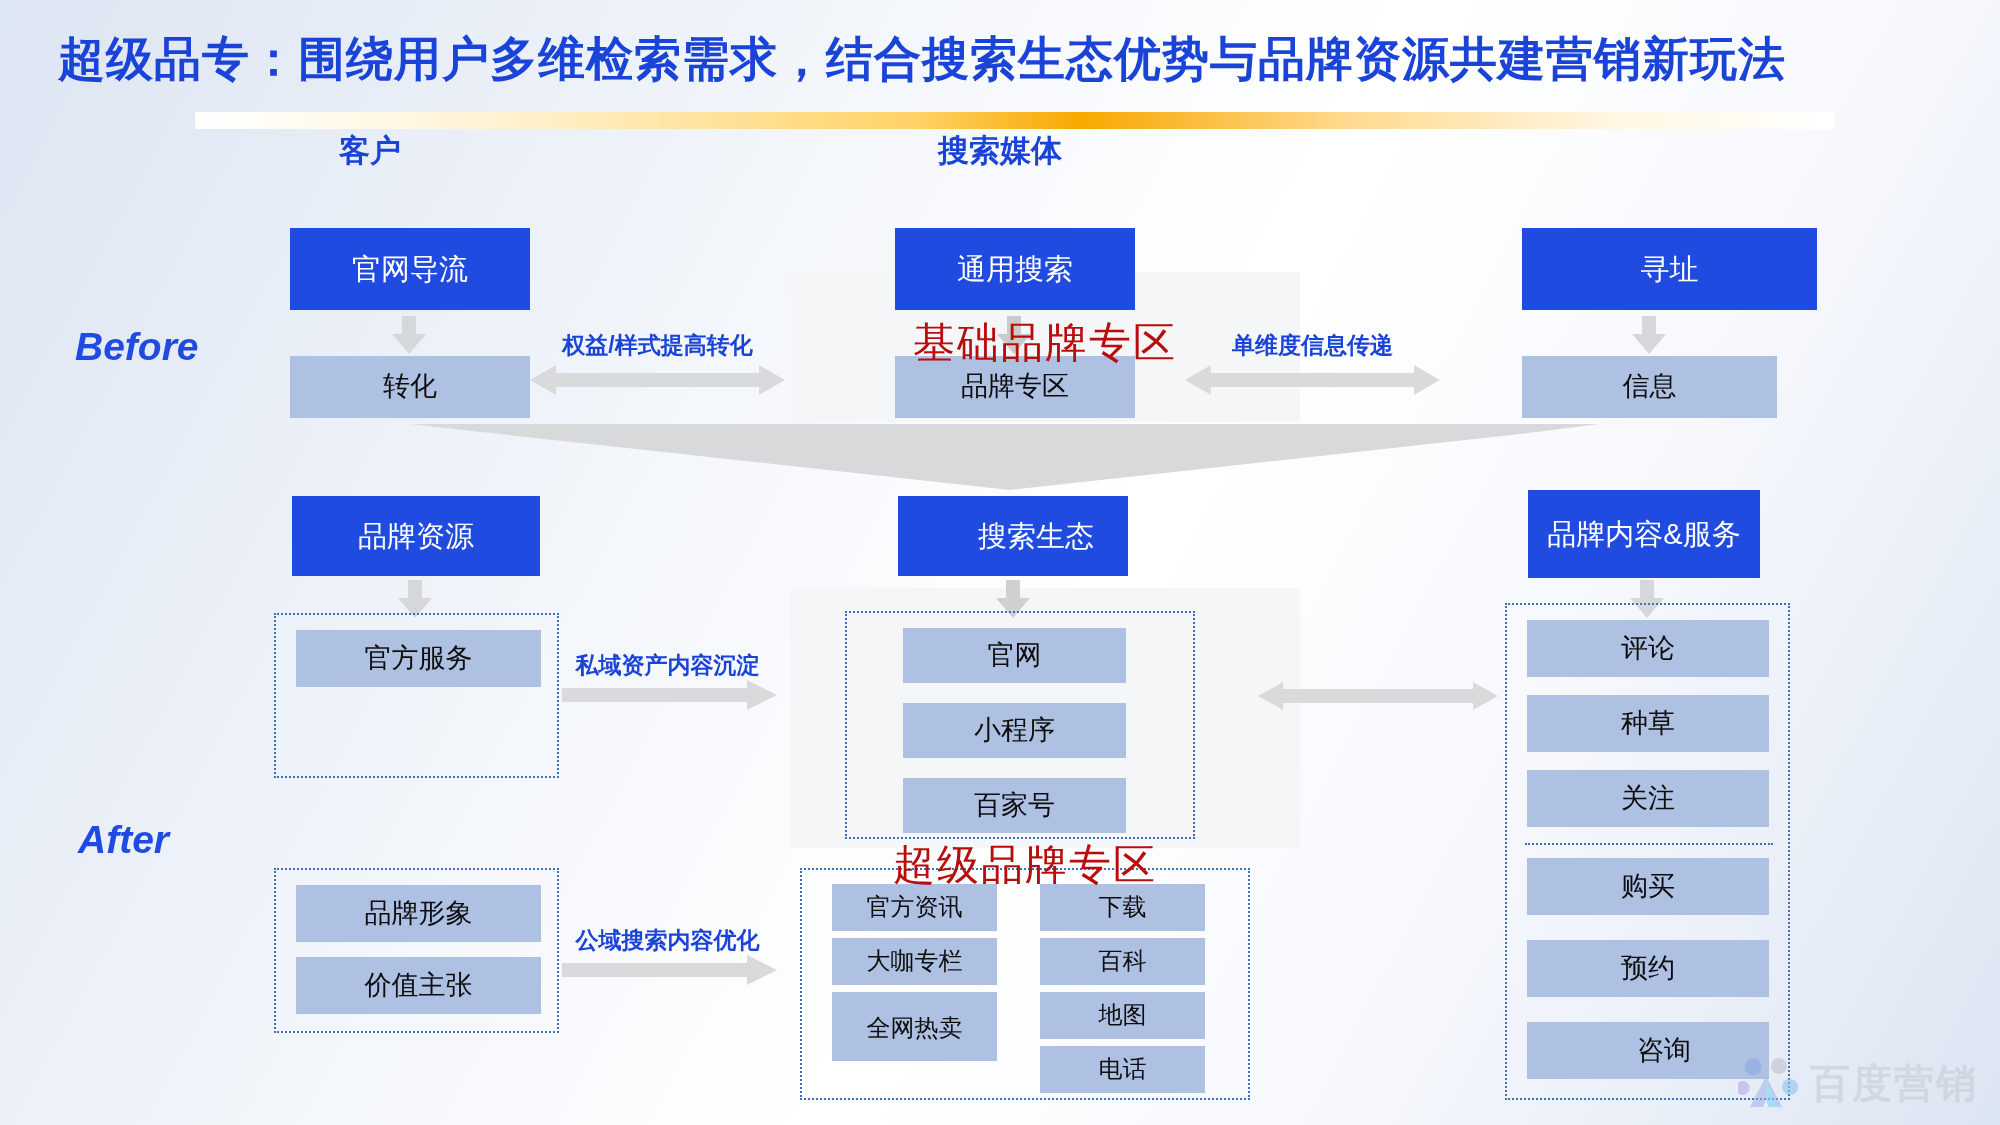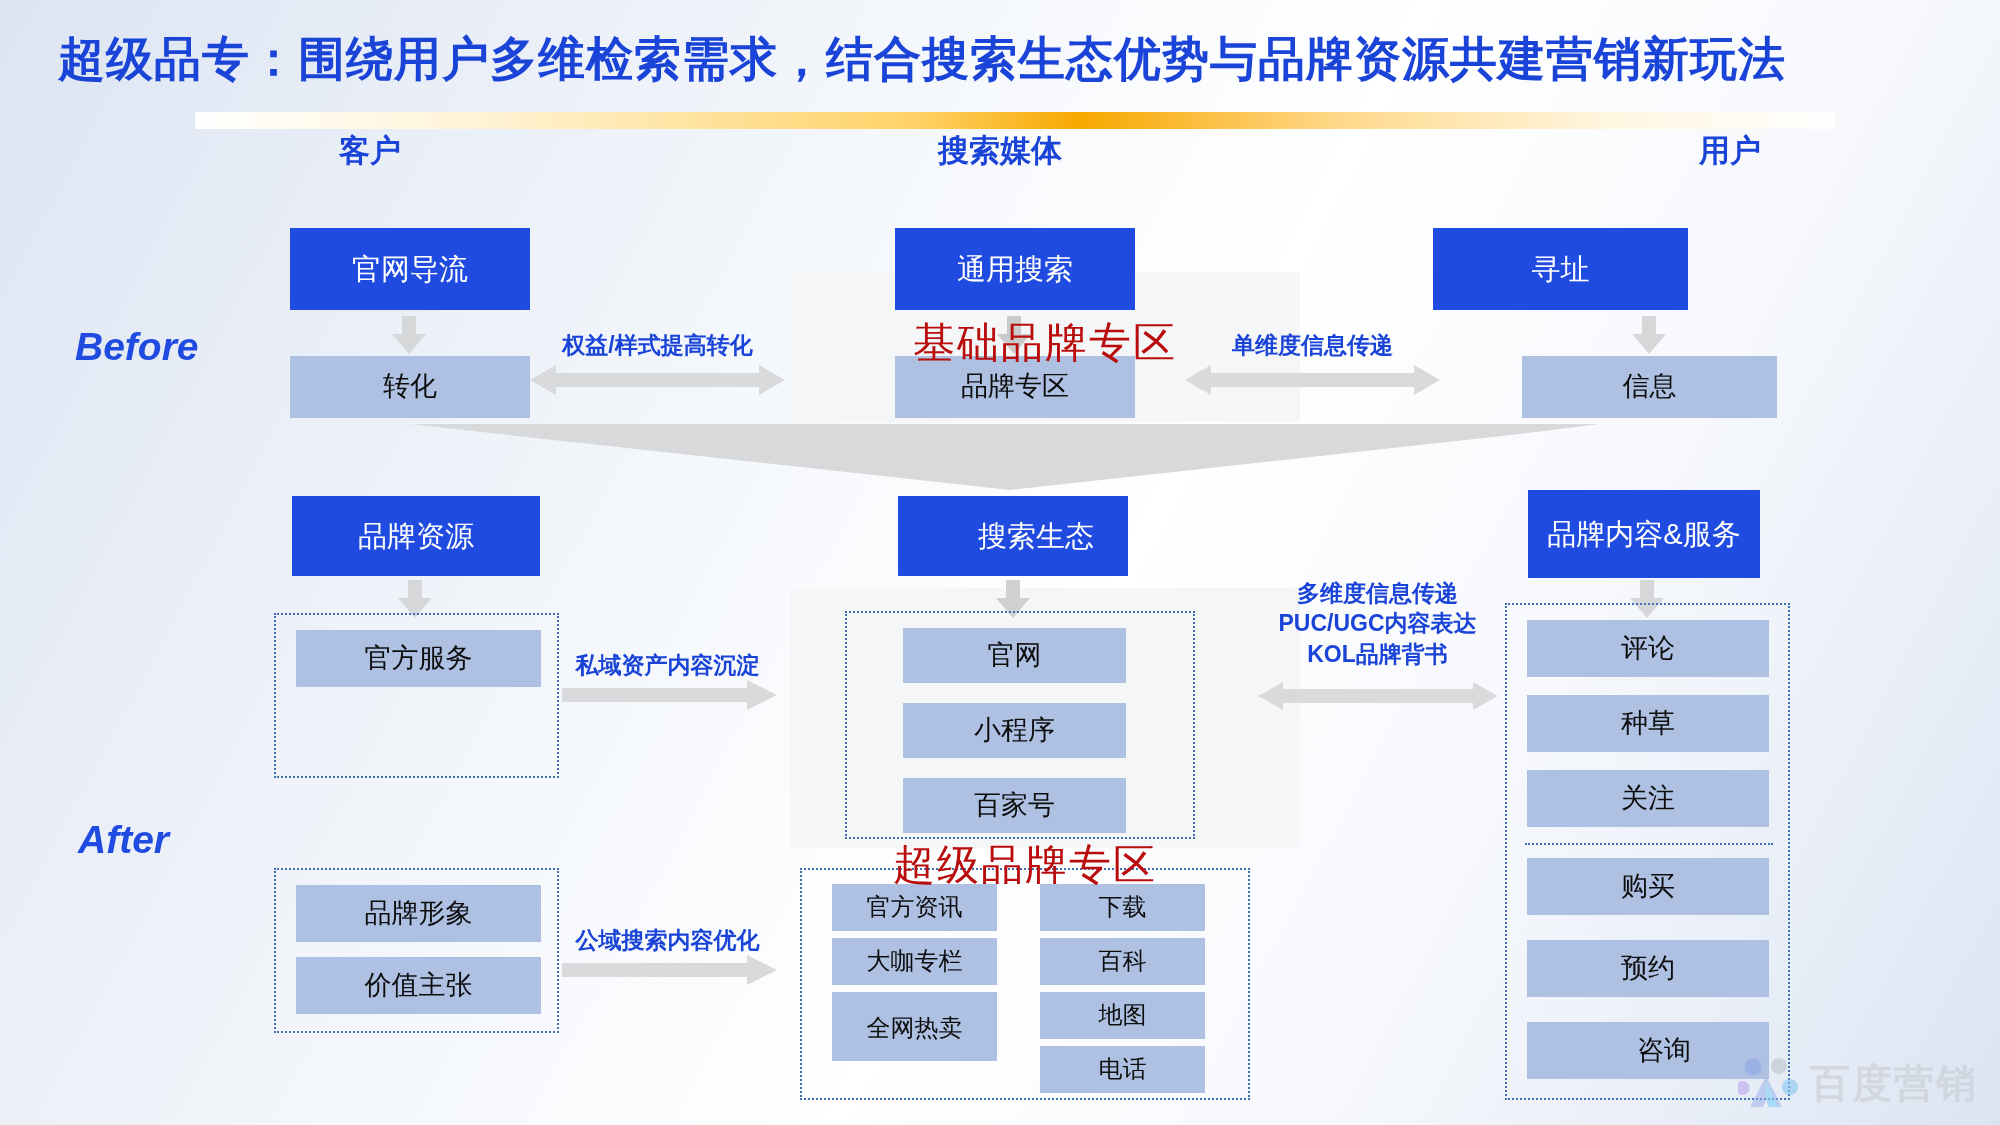--- a/index.html
+++ b/index.html
@@ -74,40 +74,39 @@
 </head>
 <body>
 
 <div class="slide">
 
   <div class="title">超级品专：围绕用户多维检索需求，结合搜索生态优势与品牌资源共建营销新玩法</div>
   <div class="title-rule"></div>
 
   <div class="col-head" style="left:230px;top:130px;width:280px;">客户</div>
   <div class="col-head" style="left:810px;top:130px;width:380px;">搜索媒体</div>
-  <div class="col-head" style="left:1540px;top:130px;width:380px;">用户</div>
 
   <div class="step-label" style="left:75px;top:325px;">Before</div>
   <div class="step-label" style="left:78px;top:818px;">After</div>
 
   <div class="panel" style="left:790px;top:272px;width:510px;height:150px;"></div>
 
   <div class="bx bx-primary" style="left:290px;top:228px;width:240px;height:82px;">官网导流</div>
   <svg class="arrow-down" style="left:392px;top:316px;" width="34" height="38">
     <polygon points="10,0 24,0 24,18 34,18 17,38 0,18 10,18" fill="#D6D7D8"></polygon>
   </svg>
   <div class="bx bx-soft" style="left:290px;top:356px;width:240px;height:62px;">转化</div>
 
   <div class="bx bx-primary" style="left:895px;top:228px;width:240px;height:82px;">通用搜索</div>
   <svg class="arrow-down" style="left:997px;top:316px;" width="34" height="38">
     <polygon points="10,0 24,0 24,18 34,18 17,38 0,18 10,18" fill="#C9CACB"></polygon>
   </svg>
   <div class="bx bx-soft" style="left:895px;top:356px;width:240px;height:62px;">品牌专区</div>
 
-  <div class="bx bx-primary" style="left:1433px;top:228px;width:255px;height:82px;">寻址</div>
+  <div class="bx bx-primary" style="left:1522px;top:228px;width:295px;height:82px;">寻址</div>
   <svg class="arrow-down" style="left:1632px;top:316px;" width="34" height="38">
     <polygon points="10,0 24,0 24,18 34,18 17,38 0,18 10,18" fill="#D6D7D8"></polygon>
   </svg>
   <div class="bx bx-soft" style="left:1522px;top:356px;width:255px;height:62px;">信息</div>
 
   <svg class="arrow-h" style="left:530px;top:363px;" width="255" height="34">
     <polygon points="0,17 26,2 26,10 229,10 229,2 255,17 229,32 229,24 26,24 26,32" fill="#D9DADB"></polygon>
   </svg>
   <svg class="arrow-h" style="left:1185px;top:363px;" width="255" height="34">
     <polygon points="0,17 26,2 26,10 229,10 229,2 255,17 229,32 229,24 26,24 26,32" fill="#D9DADB"></polygon>
@@ -178,25 +177,20 @@
   <div class="bx bx-soft" style="left:1527px;top:620px;width:242px;height:57px;">评论</div>
   <div class="bx bx-soft" style="left:1527px;top:695px;width:242px;height:57px;">种草</div>
   <div class="bx bx-soft" style="left:1527px;top:770px;width:242px;height:57px;">关注</div>
 
   <div class="dotline" style="left:1525px;top:843px;width:248px;"></div>
 
   <div class="bx bx-soft" style="left:1527px;top:858px;width:242px;height:57px;">购买</div>
   <div class="bx bx-soft" style="left:1527px;top:940px;width:242px;height:57px;">预约</div>
   <div class="bx bx-soft" style="left:1527px;top:1022px;width:242px;height:57px;padding-left:32px;">咨询</div>
 
-  <div class="flow-label" style="left:1255px;top:578px;width:245px;">
-    <div>多维度信息传递</div>
-    <div>PUC/UGC内容表达</div>
-    <div>KOL品牌背书</div>
-  </div>
   <svg class="arrow-h" style="left:1258px;top:680px;" width="240" height="32">
     <polygon points="0,16 25,2 25,9 215,9 215,2 240,16 215,30 215,23 25,23 25,30" fill="#D9DADB"></polygon>
   </svg>
 
   <div class="watermark">
     <svg width="62" height="54" viewBox="0 0 62 54">
       <circle cx="15" cy="10" r="8.5" fill="#8EA8E8"></circle>
       <circle cx="41" cy="9" r="8" fill="#BFC4CC"></circle>
       <circle cx="4.5" cy="31" r="7" fill="#B9A7E8"></circle>
       <circle cx="52" cy="30" r="8" fill="#8EC6F2"></circle>

